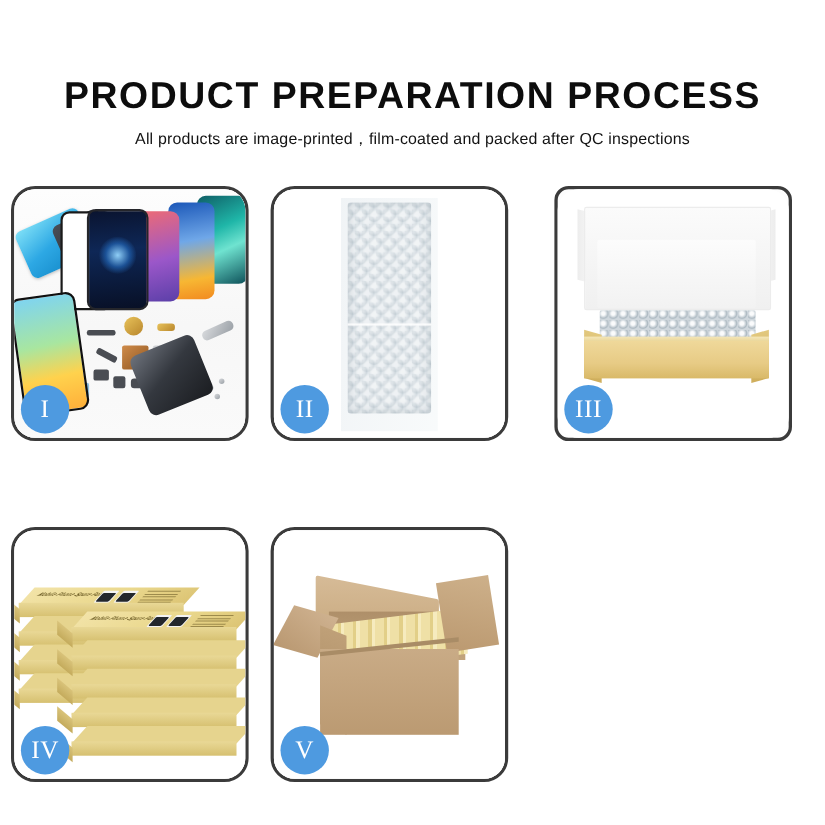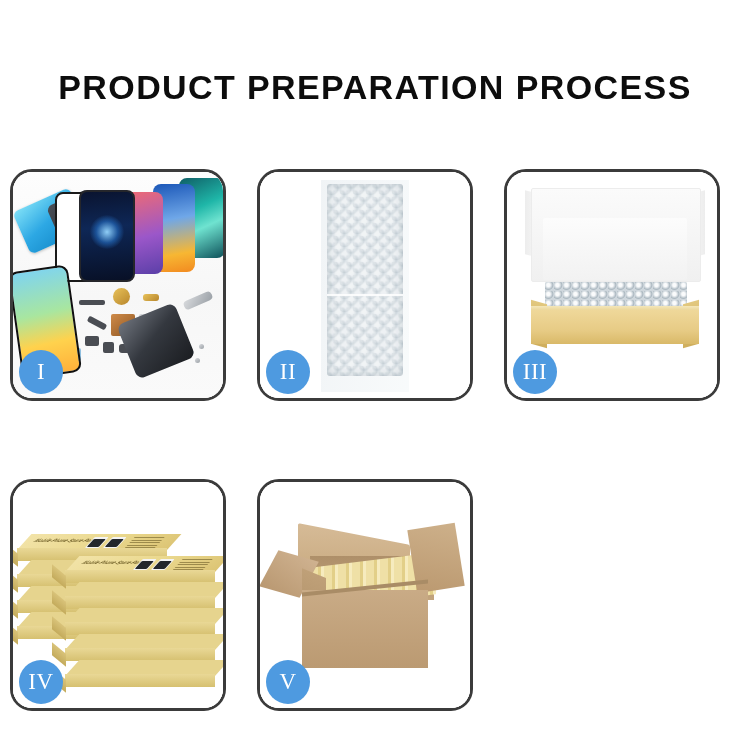--- a/index.html
+++ b/index.html
@@ -28,22 +28,22 @@
   .grid{position:absolute;top:137px;left:10px;width:730px;}
   .row{position:relative;height:232px;}
   .row.row2{margin-top:78px;}
 
   .panel{
     position:absolute;top:0;width:216px;height:232px;
     border:3px solid #3b3b3b;border-radius:22px;
     background:#fdfdfd;box-sizing:border-box;overflow:visible;
   }
   .panel.c1{left:0;}
-  .panel.c2{left:247px;}
-  .panel.c3{left:494px;}
+  .panel.c2{left:236px;}
+  .panel.c3{left:494px;border-radius:13px;}
   .panel-inner{
     position:absolute;inset:0;border-radius:19px;overflow:hidden;
     background:#fcfcfc;
   }
 
   
   .badge{
     position:absolute;left:6px;bottom:4px;width:44px;height:44px;
     border-radius:50%;background:#4e9ae0;
     color:#ffffff;font-family:"Liberation Serif",serif;
@@ -259,20 +259,21 @@
   }
   .s-tab{position:absolute;background:#bfa179;}
 </style>
 </head>
 <body>
 
 <div class="page">
 
   <div class="header">
     <h1 class="title">PRODUCT PREPARATION PROCESS</h1>
+    <p class="subtitle">All products are image-printed，film-coated and packed after QC inspections</p>
   </div>
 
   <div class="grid">
 
     <div class="row row1">
 
       <div class="panel c1">
         <div class="panel-inner">
           <div class="scene1">
             <div class="ph p-a"></div>

